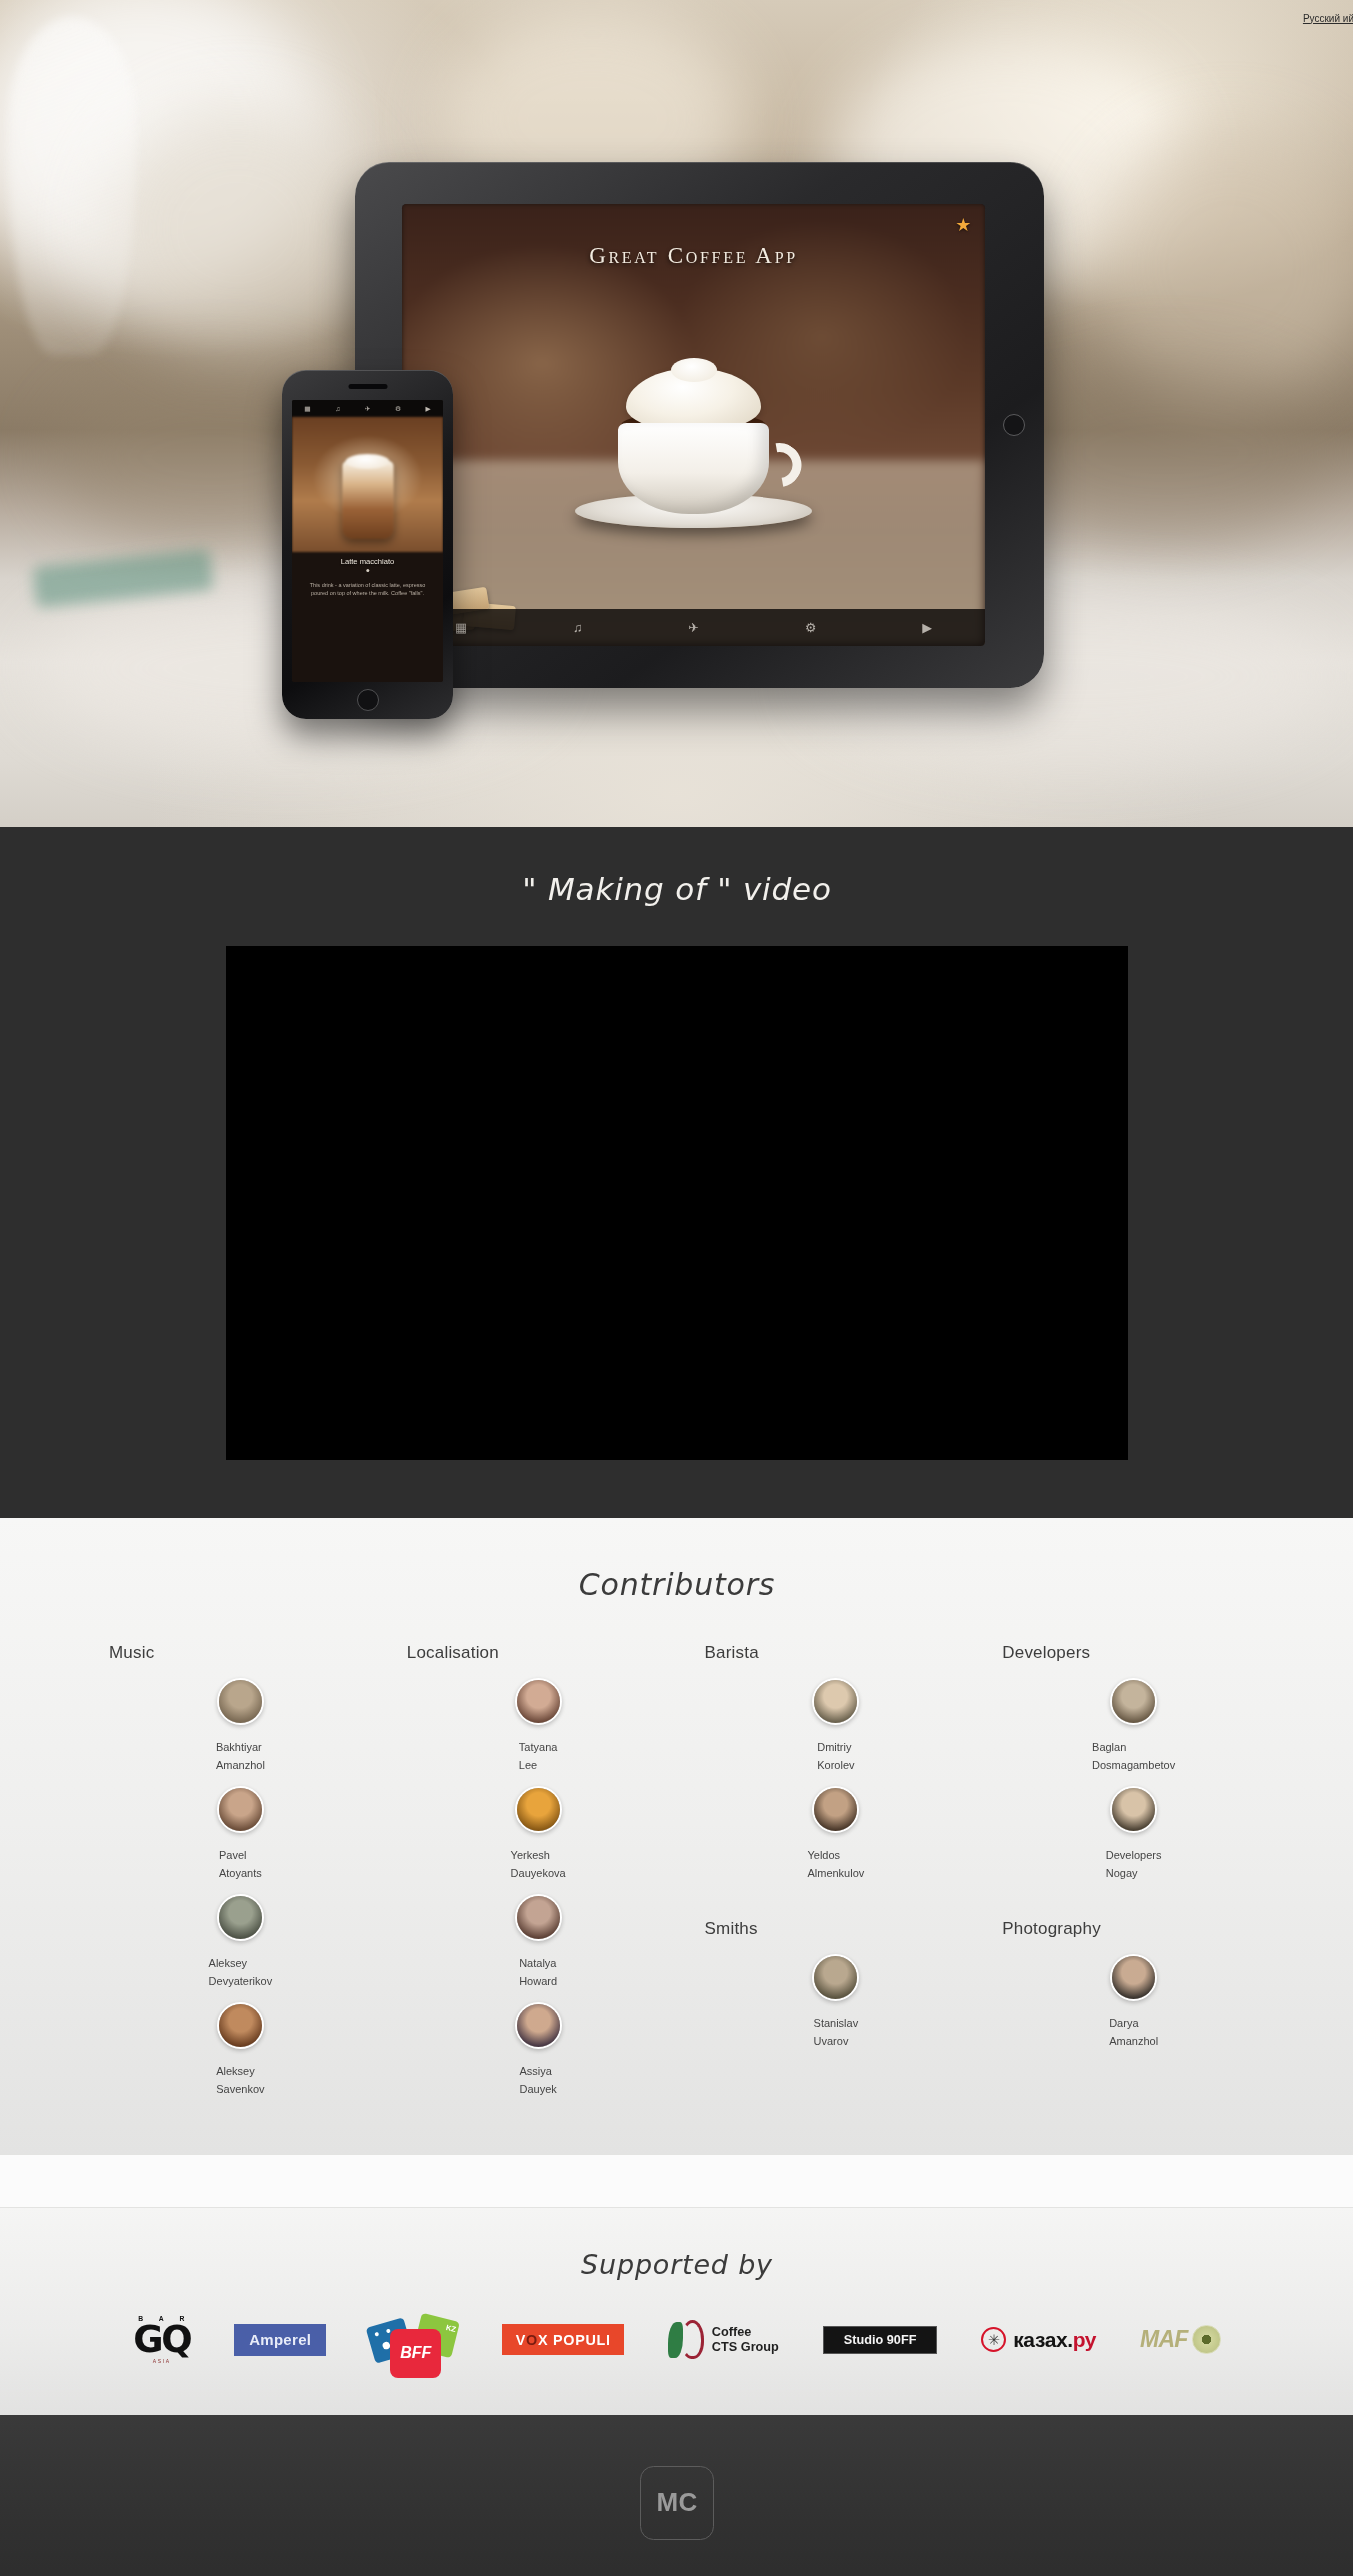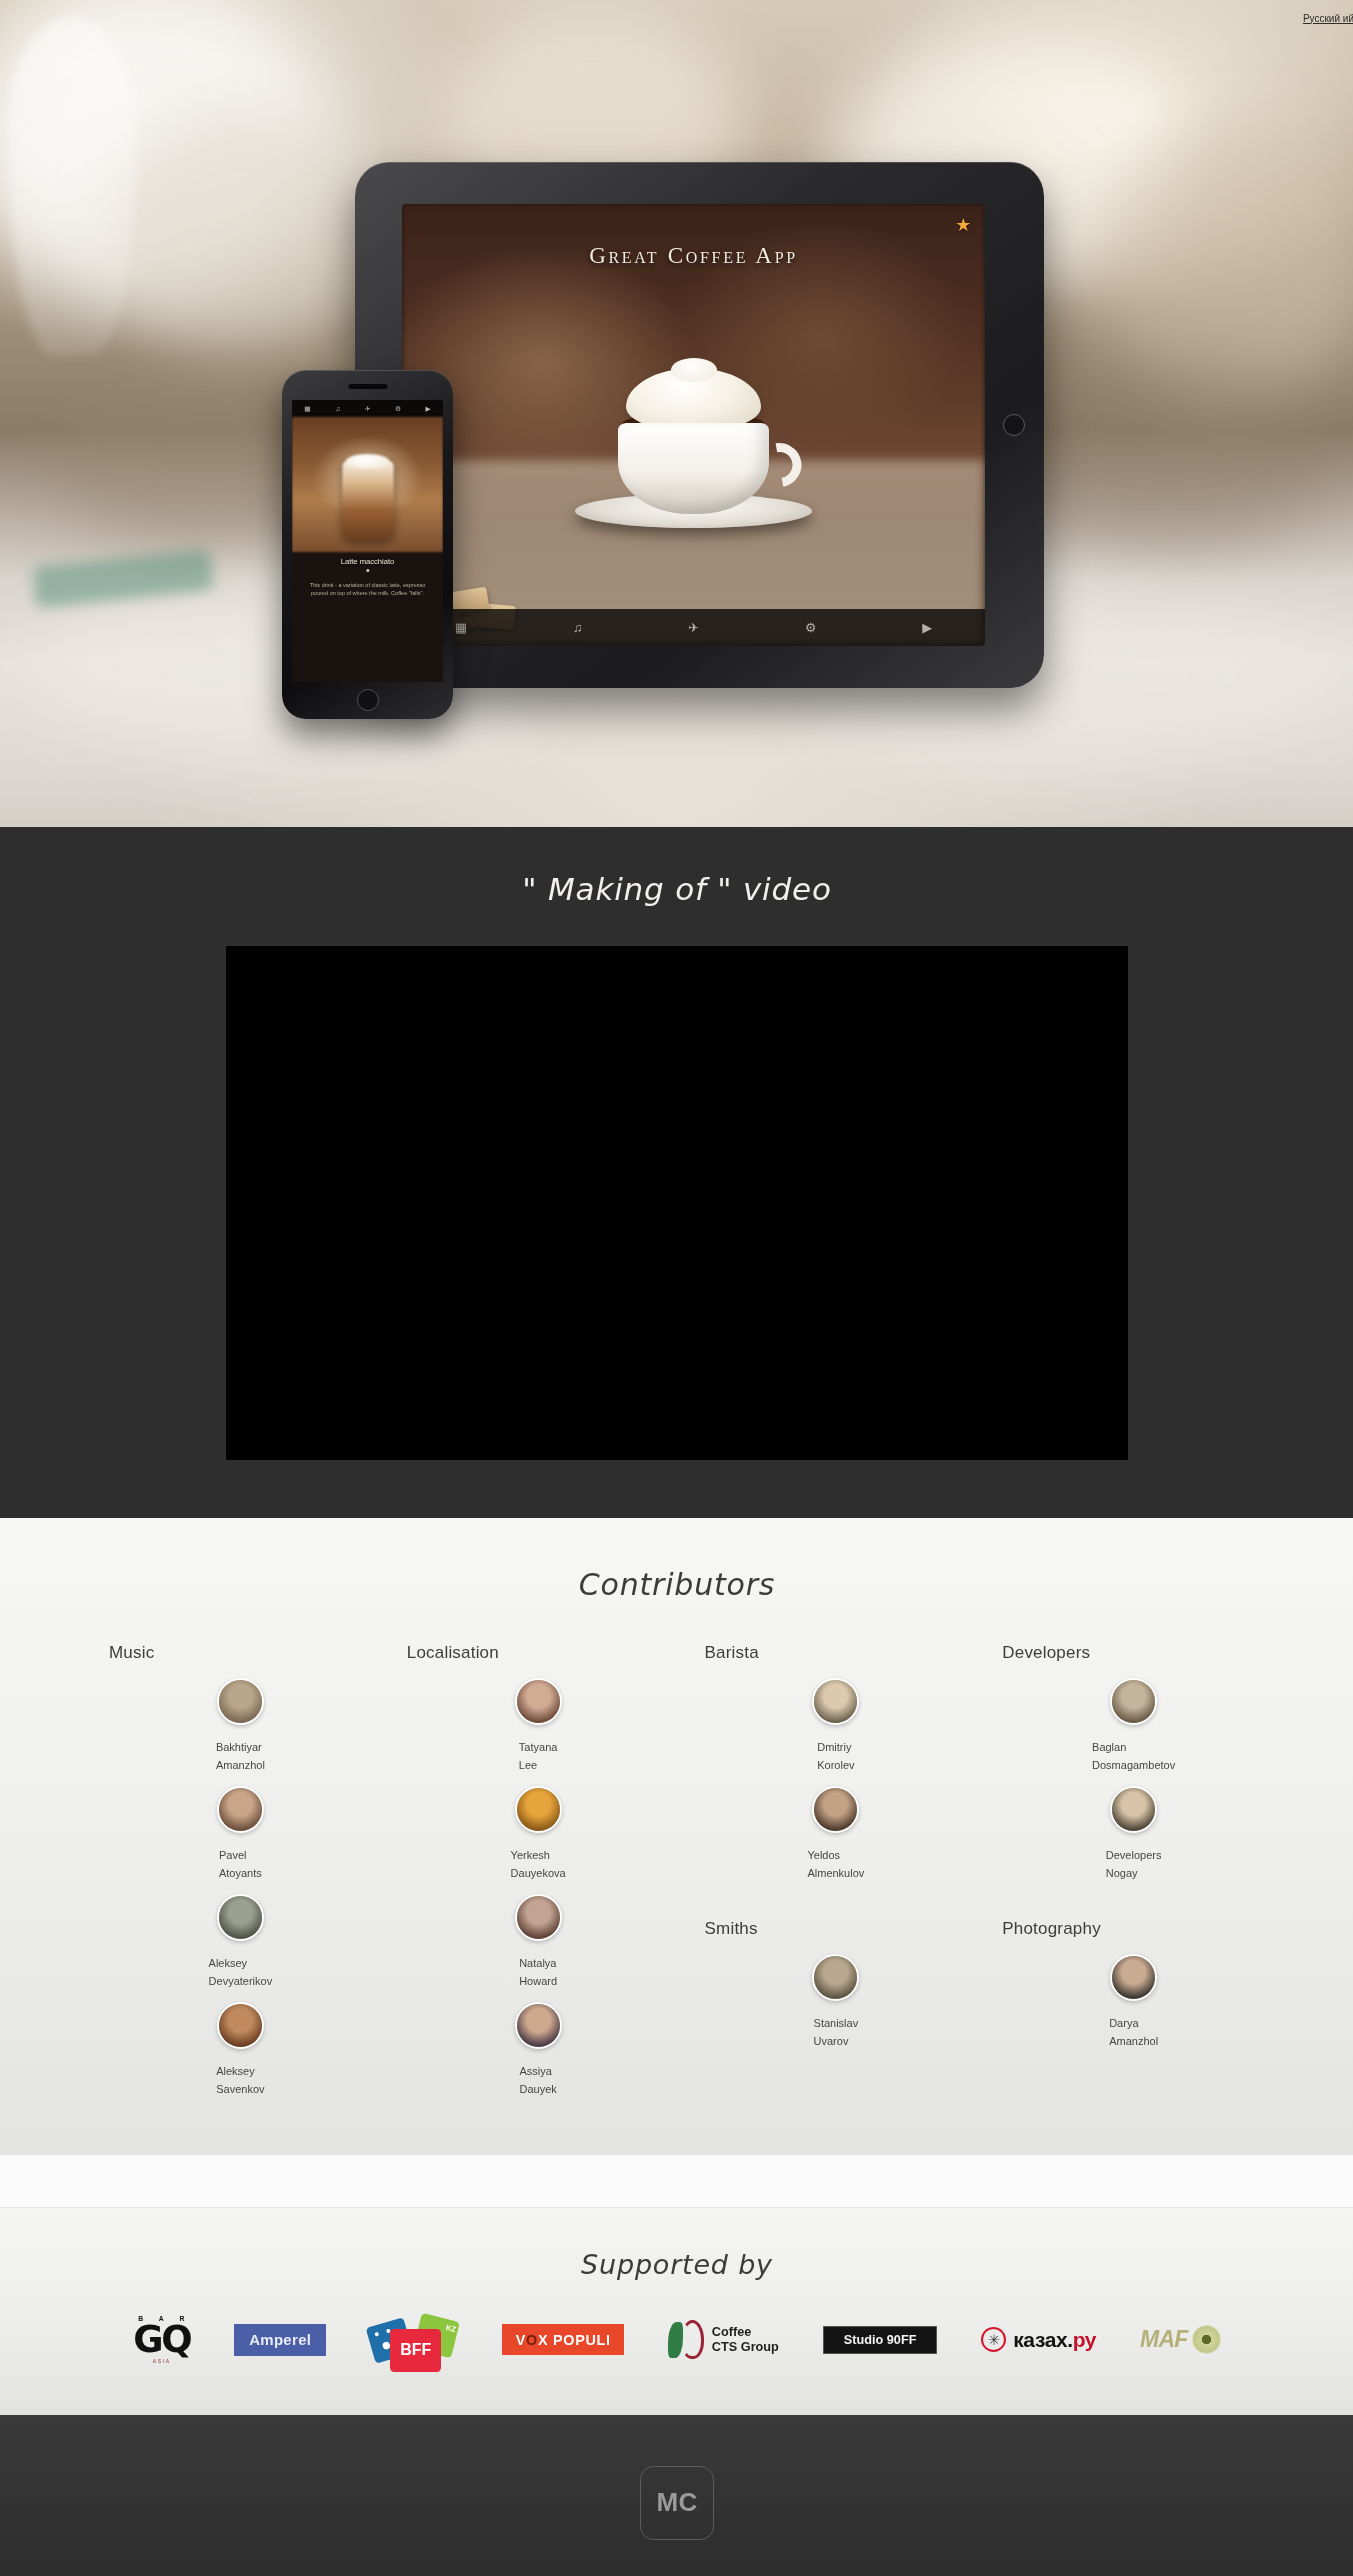--- a/index.html
+++ b/index.html
@@ -349,23 +349,23 @@
   .logo-amperel {
     background: #4a5fa8; color: #e8ecf8;
     padding: 7.6px 15px; font-size: 15px; font-weight: bold;
     letter-spacing: 0.3px;
   }
   .logo-bff { position: relative; width: 88px; height: 49px; }
   .tag { position: absolute; border-radius: 4.2px; }
   .tag-blue { left: 0; top: 6.8px; width: 39px; height: 37px; background: #1f6fa8; transform: rotate(-16deg); }
   .tag-green { left: 47px; top: 1.7px; width: 39px; height: 37px; background: #8cc63f; transform: rotate(14deg); }
   .tag-red {
-    left: 20px; top: 13.5px; width: 51px; height: 43px; background: #e8283c;
+    left: 20px; top: 13.5px; width: 51px; height: 49px; background: #e8283c;
     display: flex; align-items: center; justify-content: center;
-    color: #fff; font-weight: bold; font-size: 16px; 
+    color: #fff; font-weight: bold; font-size: 16px; font-style: italic; border-radius: 8px;
   }
   .tag-blue::after { content:""; position:absolute; left:6.8px; top:6.8px; width:4.2px; height:4.2px; border-radius:50%; background:#fff; box-shadow: 12px 0 0 #fff, 6px 13.5px 0 1.7px #fff; }
   .tag-kz { position:absolute; right:1.7px; top:8.5px; color:#fff; font-size:7.6px; font-weight:bold; transform: rotate(14deg); z-index:3; }
 
   .logo-vox { background: #e8472a; color: #fff; padding: 7.6px 13.5px; font-size: 14.4px; font-weight: bold; letter-spacing: 0.7px; }
   .logo-vox .o { color: #7a1c10; }
 
   .logo-cts { display: flex; align-items: center; gap: 7.6px; }
   .cts-mark { width: 36px; height: 39px; position: relative; }
   .cts-leaf { position:absolute; left:0; top:1.7px; width:14.4px; height:36px; background:#2f7d44; border-radius: 60% 20% 55% 20%; }

